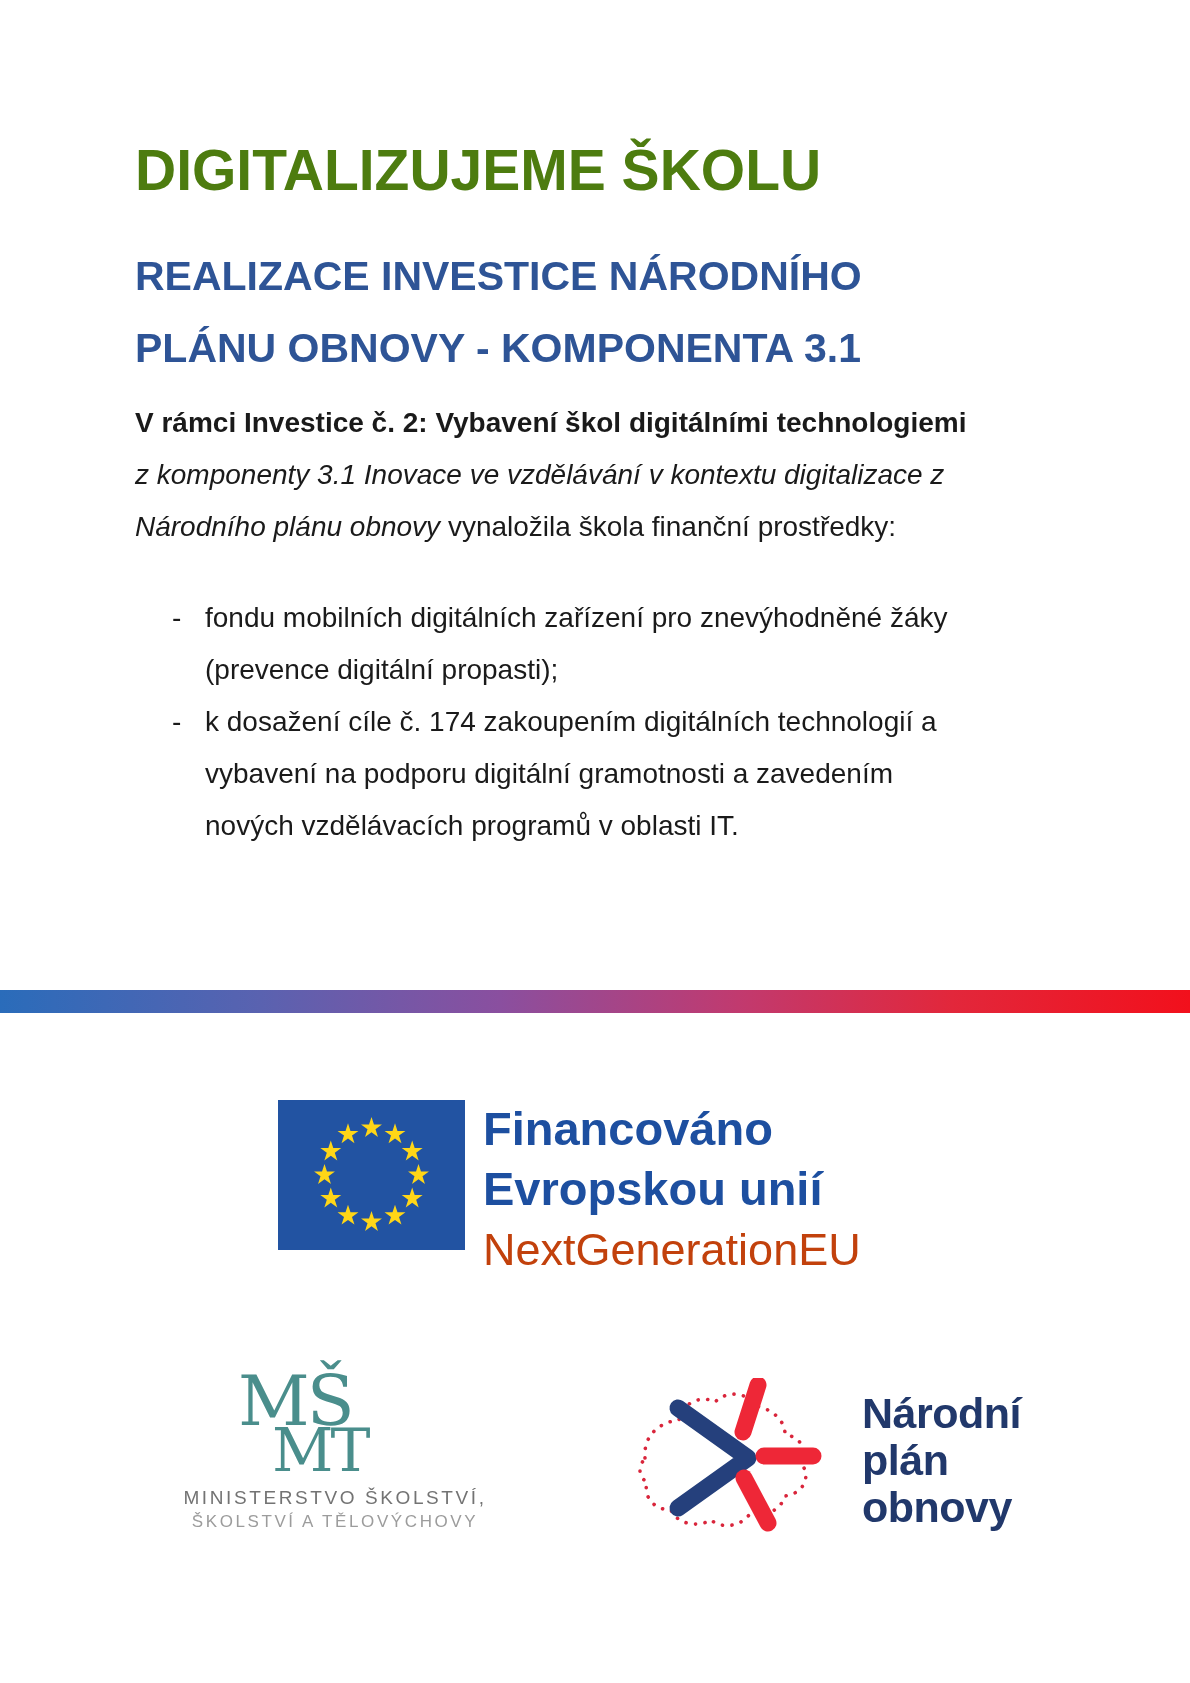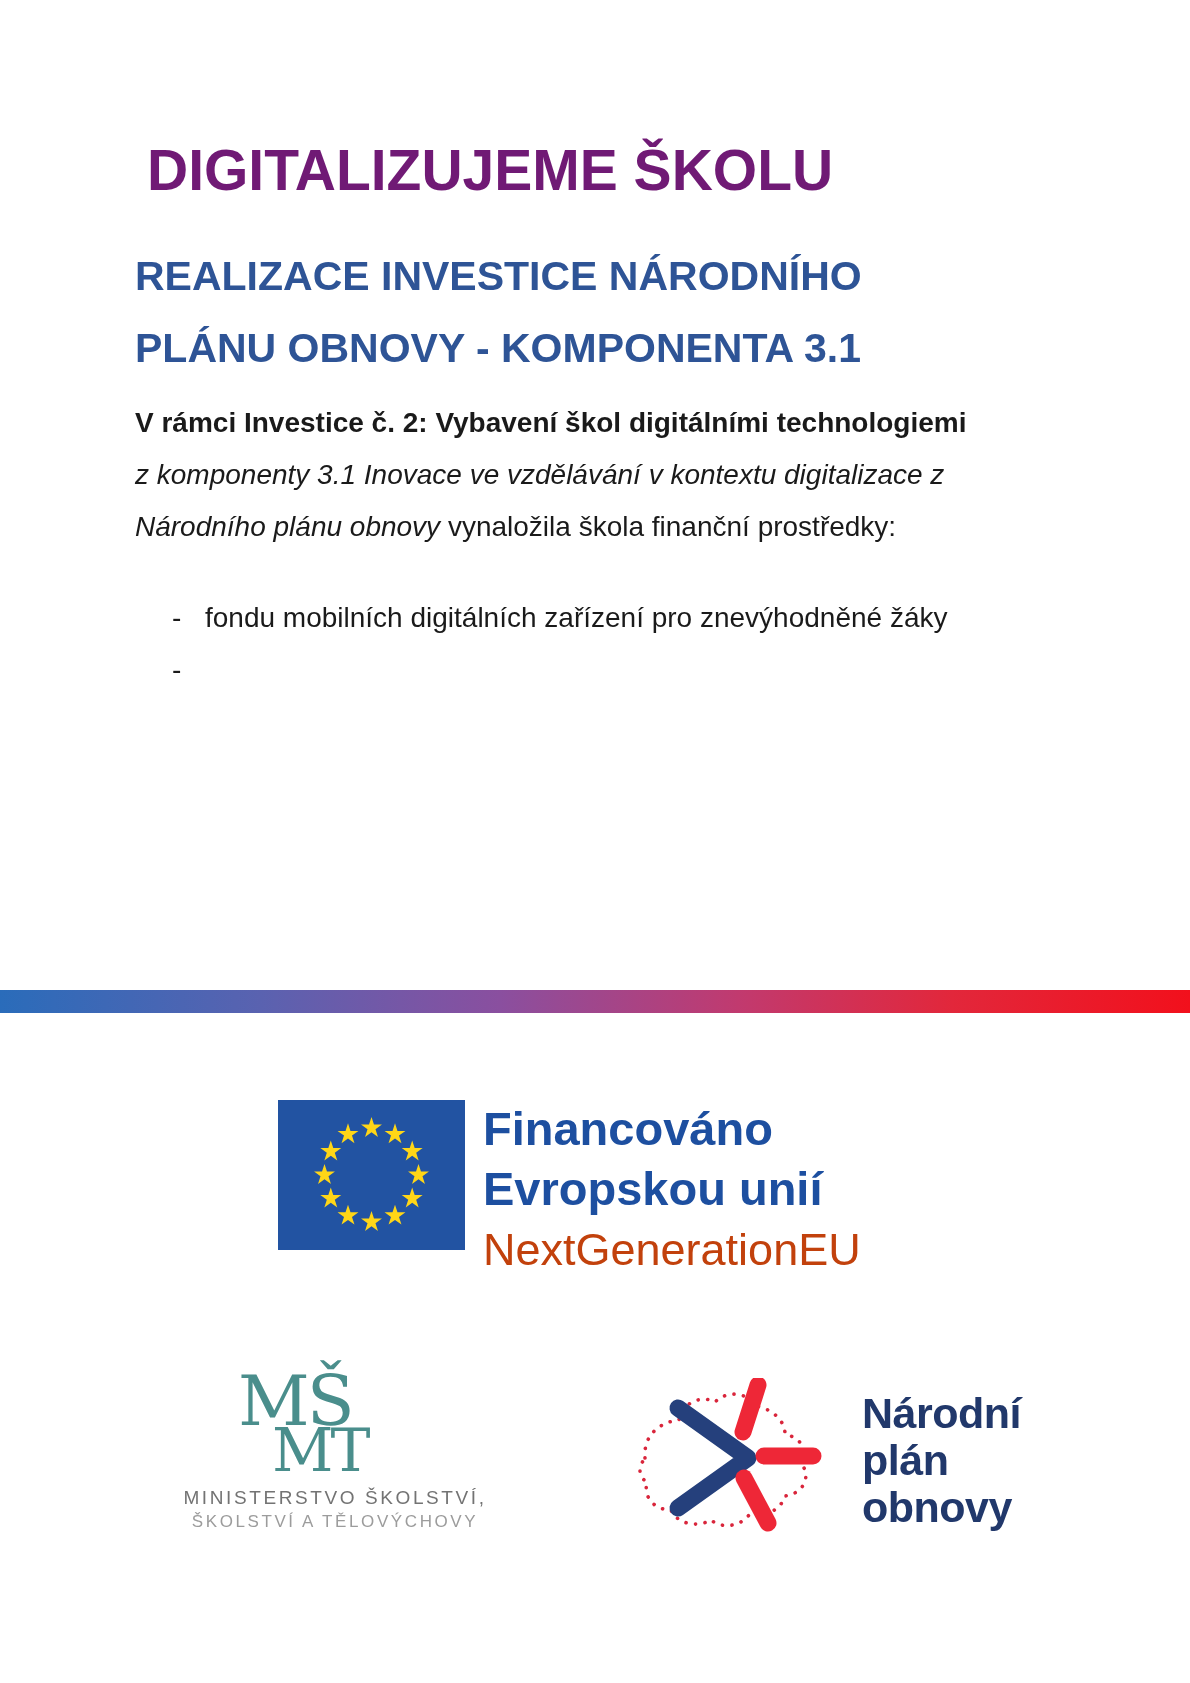--- a/index.html
+++ b/index.html
@@ -5,21 +5,21 @@
   html,body { margin:0; padding:0; background:#ffffff; }
   body {
     width:1190px; height:1683px; position:relative; overflow:hidden;
     font-family:"Liberation Sans", sans-serif; color:#1a1a1a;
   }
   .abs { position:absolute; }
 
   
   .doc-title {
     left:135px; top:138px; width:1000px;
-    font-size:57px; font-weight:bold; color:#701a75; line-height:1.15;margin-left:12px;
+    font-size:57px; font-weight:bold; color:#4d7c0f; line-height:1.15;
   }
   .doc-subtitle {
     left:135px; top:240px; width:1000px;
     font-size:41px; font-weight:bold; color:#2e5496; line-height:72px;
   }
 
   
   .intro {
     left:135px; top:397px; width:1000px;
     font-size:28px; line-height:52px;
@@ -85,24 +85,30 @@
     <div class="bold">V rámci Investice č. 2: Vybavení škol digitálními technologiemi</div>
     <div class="italic">z komponenty 3.1 Inovace ve vzdělávání v kontextu digitalizace z</div>
     <div><span class="italic">Národního plánu obnovy</span><span> vynaložila škola finanční prostředky:</span></div>
   </div>
 
   <div class="abs bullets">
     <div class="bullet-item">
       <div class="bullet-marker">-</div>
       <div class="bullet-lines">
         <div>fondu mobilních digitálních zařízení pro znevýhodněné žáky</div>
+        <div>(prevence digitální propasti);</div>
       </div>
     </div>
     <div class="bullet-item">
       <div class="bullet-marker">-</div>
+      <div class="bullet-lines">
+        <div>k dosažení cíle č. 174 zakoupením digitálních technologií a</div>
+        <div>vybavení na podporu digitální gramotnosti a zavedením</div>
+        <div>nových vzdělávacích programů v oblasti IT.</div>
+      </div>
     </div>
   </div>
 
   <div class="abs gradient-bar"></div>
 
   <svg class="abs eu-flag" width="187" height="150" viewBox="0 0 187 150">
     <defs>
       <polygon id="eu-star" fill="#ffd617" points="0,-11 2.47,-3.40 10.46,-3.40 3.99,1.30 6.47,8.90 0,4.2 -6.47,8.90 -3.99,1.30 -10.46,-3.40 -2.47,-3.40"></polygon>
     </defs>
     <rect x="0" y="0" width="187" height="150" fill="#2253a2"></rect>

